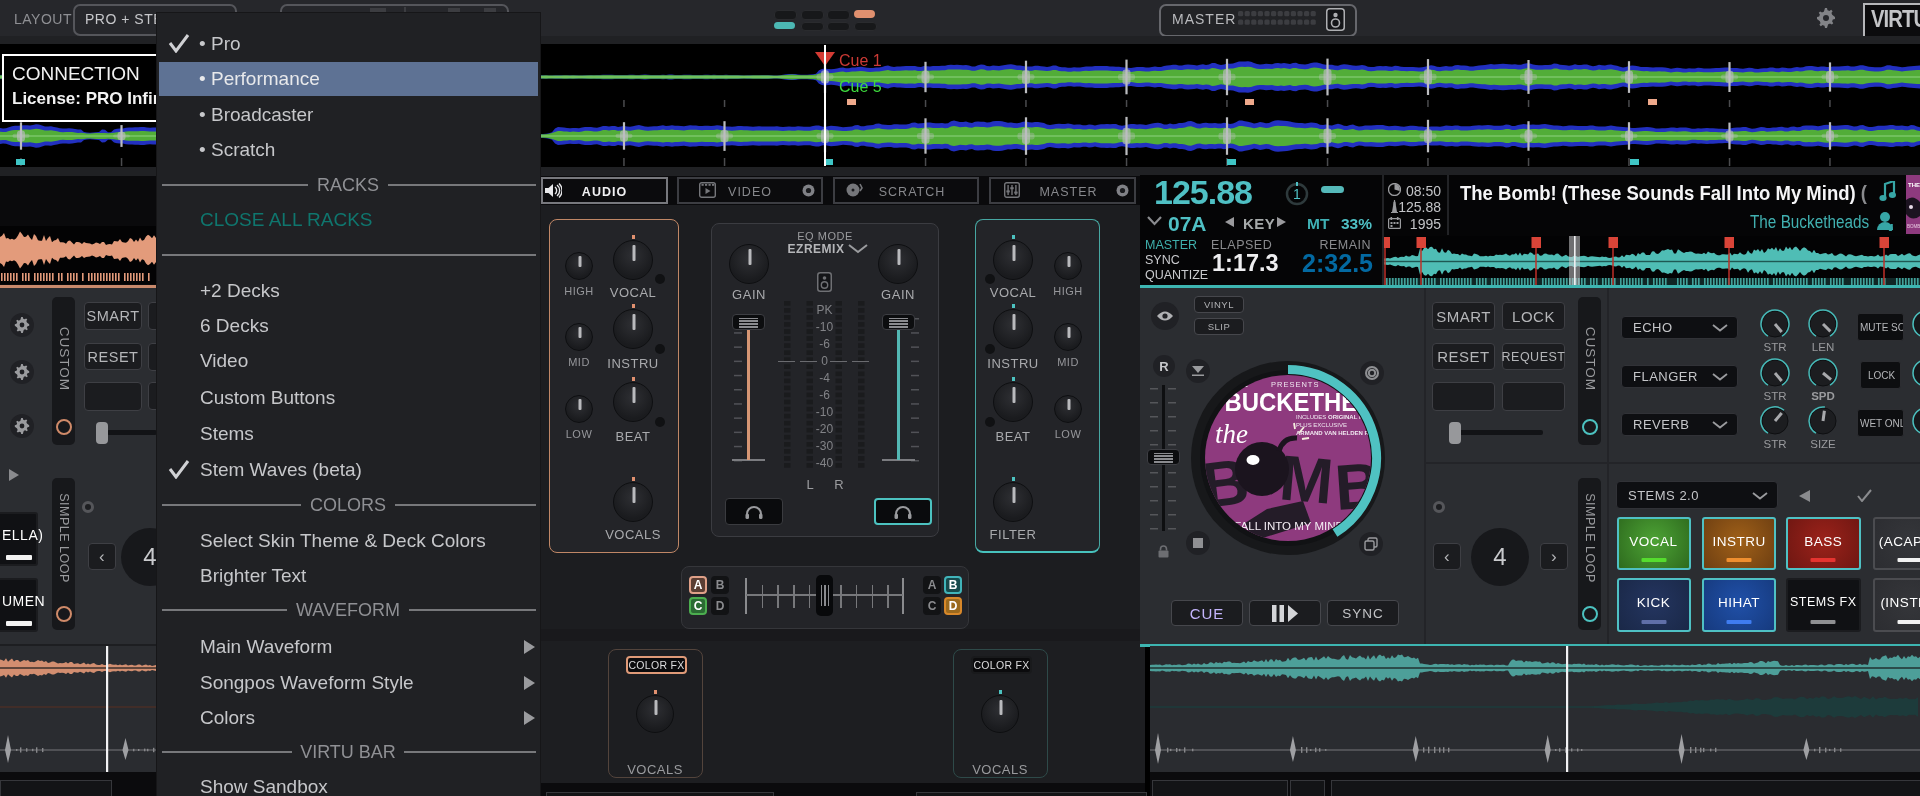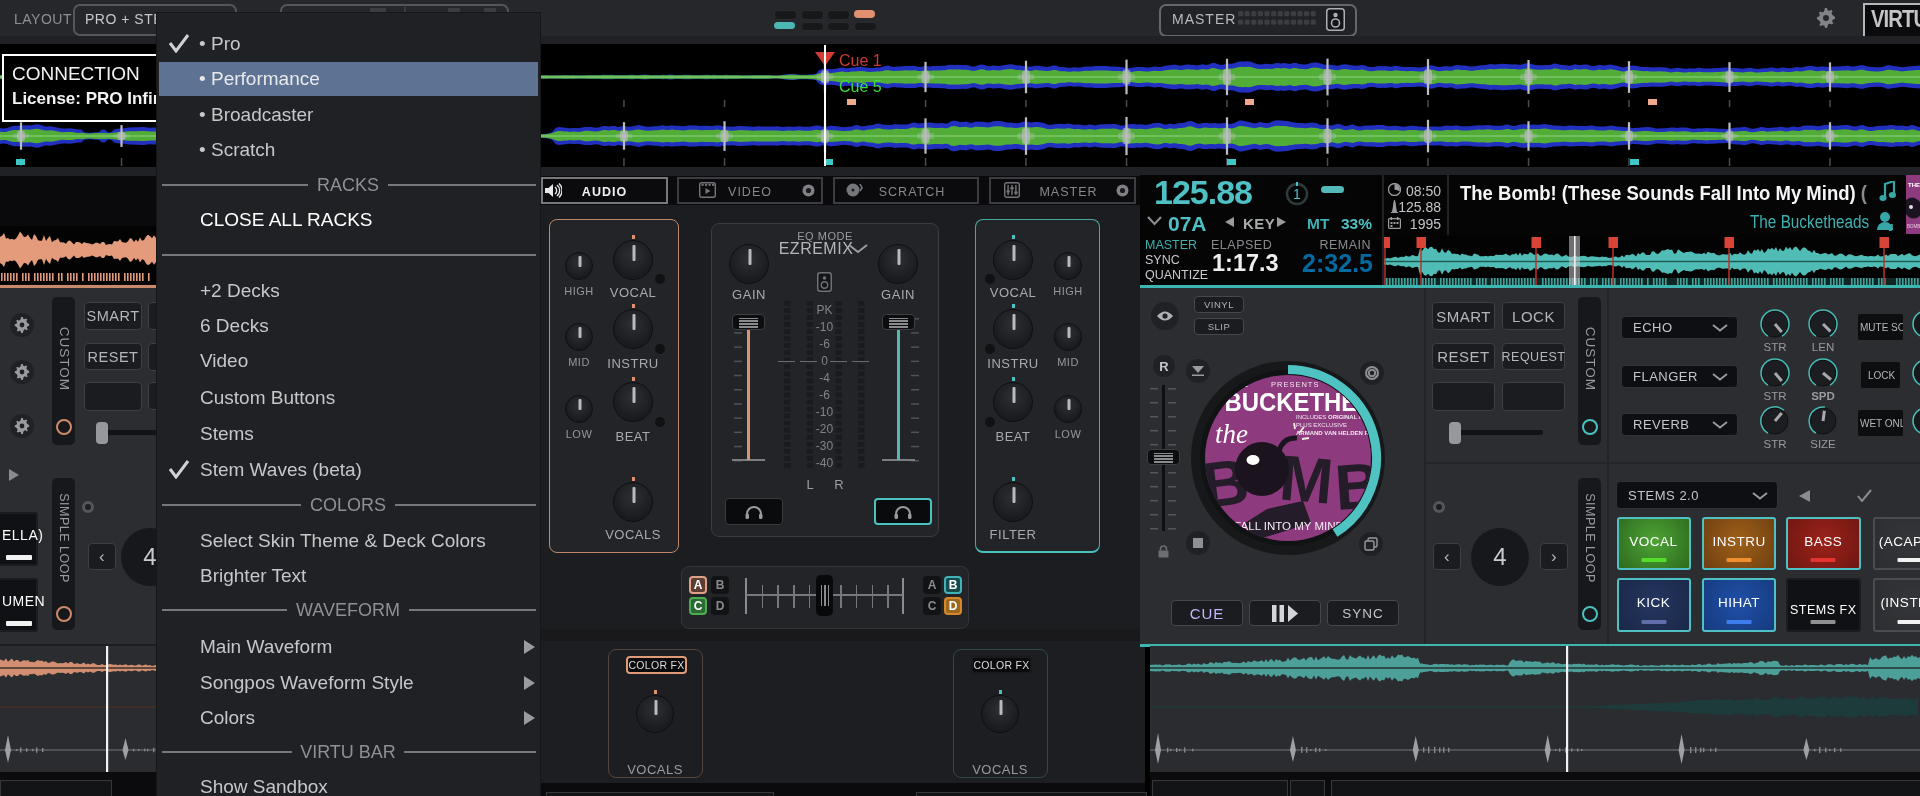--- a/index.html
+++ b/index.html
@@ -317,21 +317,21 @@
     <div class="abs" style="left:993px;top:482px;width:40px;height:40px;border-radius:50%;background:radial-gradient(circle at 50% 38%, #2e2f33, #1a1b1e 70%);border:1px solid #0e0f11;box-sizing:border-box;">
       <div class="abs" style="left:18.75px;top:20px;width:2.5px;height:15.600000000000001px;background:#b9babd;transform-origin:50% 0;transform:rotate(180deg);border-radius:1px;"></div>
     </div>
     <div class="abs" style="left:1011.5px;top:477px;width:3px;height:4px;background:#4cc2c0;"></div>
     <div class="abs" style="left:1013px;top:527px;transform:translateX(-50%);font-size:13px;color:#a9aaad;font-weight:400;line-height:15px;white-space:nowrap;letter-spacing:0.5px;">FILTER</div>
     <div class="abs" style="left:985px;top:274px;width:10px;height:10px;border-radius:50%;background:#101113;"></div>
     <div class="abs" style="left:985px;top:344px;width:10px;height:10px;border-radius:50%;background:#101113;"></div>
     <div class="abs" style="left:985px;top:417px;width:10px;height:10px;border-radius:50%;background:#101113;"></div>
     <div class="abs" style="left:711px;top:223px;width:228px;height:314px;border:1px solid #3b3c41;border-radius:8px;background:#232428;box-sizing:border-box;"></div>
     <div class="abs" style="left:825px;top:230px;transform:translateX(-50%);font-size:11px;color:#9a9b9e;font-weight:400;line-height:13px;white-space:nowrap;letter-spacing:0.5px;">EQ MODE</div>
-    <div class="abs" style="left:816px;top:242px;transform:translateX(-50%);font-size:16px;color:#b5b6b9;font-weight:400;line-height:14px;white-space:nowrap;letter-spacing:0.5px;">EZREMIX</div>
+    <div class="abs" style="left:816px;top:242px;transform:translateX(-50%);font-size:12px;color:#b5b6b9;font-weight:700;line-height:14px;white-space:nowrap;letter-spacing:0.5px;">EZREMIX</div>
     <svg class="abs" style="left:848px;top:244px" width="20" height="10">
       <path d="M1,1 l9,7 l9,-7" stroke="#9a9b9e" stroke-width="2" fill="none"></path>
     </svg>
     <div class="abs" style="left:729px;top:244px;width:40px;height:40px;border-radius:50%;background:radial-gradient(circle at 50% 38%, #2e2f33, #1a1b1e 70%);border:1px solid #0e0f11;box-sizing:border-box;">
       <div class="abs" style="left:18.75px;top:20px;width:2.5px;height:15.600000000000001px;background:#b9babd;transform-origin:50% 0;transform:rotate(180deg);border-radius:1px;"></div>
     </div>
     <div class="abs" style="left:749px;top:287px;transform:translateX(-50%);font-size:13px;color:#a9aaad;font-weight:400;line-height:15px;white-space:nowrap;letter-spacing:0.5px;">GAIN</div>
     <div class="abs" style="left:878px;top:244px;width:40px;height:40px;border-radius:50%;background:radial-gradient(circle at 50% 38%, #2e2f33, #1a1b1e 70%);border:1px solid #0e0f11;box-sizing:border-box;">
       <div class="abs" style="left:18.75px;top:20px;width:2.5px;height:15.600000000000001px;background:#b9babd;transform-origin:50% 0;transform:rotate(180deg);border-radius:1px;"></div>
     </div>
@@ -1058,21 +1058,21 @@
     </div>
     <div class="abs" style="left:1616.5px;top:578px;width:74px;height:54px;border:2px solid #4fc1c4;border-radius:3px;background:radial-gradient(circle at 50% 45%, #243560, #1a2847);box-sizing:border-box;">
       <div style="position:absolute;left:50%;top:15.0px;transform:translateX(-50%);font-size:13.5px;color:#fff;letter-spacing:0.5px;white-space:nowrap;">KICK</div>
       <div style="position:absolute;left:50%;bottom:6px;transform:translateX(-50%);width:25px;height:4.5px;background:#606fa8;border-radius:1px;"></div>
     </div>
     <div class="abs" style="left:1702px;top:578px;width:74px;height:54px;border:2px solid #4fc1c4;border-radius:3px;background:radial-gradient(circle at 50% 45%, #2050a8, #163a7e);box-sizing:border-box;">
       <div style="position:absolute;left:50%;top:15.0px;transform:translateX(-50%);font-size:13.5px;color:#fff;letter-spacing:0.5px;white-space:nowrap;">HIHAT</div>
       <div style="position:absolute;left:50%;bottom:6px;transform:translateX(-50%);width:25px;height:4.5px;background:#3f7cf0;border-radius:1px;"></div>
     </div>
     <div class="abs" style="left:1786px;top:578px;width:74.5px;height:54px;border:2px solid #1b1c1f;border-radius:3px;background:radial-gradient(circle at 50% 45%, #101114, #101114);box-sizing:border-box;">
-      <div style="position:absolute;left:50%;top:15.0px;transform:translateX(-50%);font-size:12.5px;color:#fff;letter-spacing:0.5px;white-space:nowrap;margin-top:8px;">STEMS FX</div>
+      <div style="position:absolute;left:50%;top:15.0px;transform:translateX(-50%);font-size:12.5px;color:#fff;letter-spacing:0.5px;white-space:nowrap;">STEMS FX</div>
       <div style="position:absolute;left:50%;bottom:6px;transform:translateX(-50%);width:25px;height:4.5px;background:#8f9092;border-radius:1px;"></div>
     </div>
     <div class="abs" style="left:1872.5px;top:578px;width:74px;height:54px;border:2px solid #4b4c50;border-radius:3px;background:radial-gradient(circle at 50% 45%, #35363a, #2c2d31);box-sizing:border-box;">
       <div style="position:absolute;left:50%;top:15.0px;transform:translateX(-50%);font-size:13.5px;color:#fff;letter-spacing:0.5px;white-space:nowrap;">(INSTRU</div>
       <div style="position:absolute;left:50%;bottom:6px;transform:translateX(-50%);width:25px;height:4.5px;background:#f2f2f2;border-radius:1px;"></div>
     </div>
     <div class="abs" style="left:1140px;top:644px;width:780px;height:2.5px;background:#3db5b1;"></div>
     <svg class="abs" style="left:1150px;top:646px" width="770" height="126">
       <rect width="770" height="126" fill="#2a2c30"></rect>
       <path d="M0,19.0 L2,18.8 L4,18.7 L6,18.5 L8,18.7 L10,18.4 L12,19.6 L14,19.0 L16,18.2 L18,18.6 L20,18.2 L22,19.3 L24,18.7 L26,19.0 L28,18.5 L30,18.4 L32,19.3 L34,18.9 L36,18.7 L38,17.5 L40,17.7 L42,18.7 L44,17.5 L46,18.6 L48,17.6 L50,18.5 L52,18.7 L54,16.9 L56,18.2 L58,18.1 L60,16.3 L62,16.5 L64,17.7 L66,16.1 L68,16.9 L70,16.5 L72,17.6 L74,15.7 L76,16.2 L78,15.4 L80,15.5 L82,16.9 L84,16.7 L86,17.1 L88,17.1 L90,17.2 L92,16.5 L94,15.5 L96,17.2 L98,15.1 L100,16.0 L102,16.0 L104,14.3 L106,15.3 L108,15.7 L110,15.1 L112,14.2 L114,16.3 L116,13.1 L118,16.3 L120,13.6 L122,13.2 L124,16.0 L126,13.1 L128,14.6 L130,13.7 L132,15.8 L134,15.6 L136,15.0 L138,11.8 L140,14.7 L142,12.4 L144,11.6 L146,11.4 L148,13.8 L150,13.7 L152,12.9 L154,11.7 L156,14.5 L158,11.7 L160,11.3 L162,11.0 L164,14.6 L166,10.4 L168,14.2 L170,13.0 L172,11.7 L174,10.2 L176,12.8 L178,10.0 L180,11.7 L182,12.8 L184,12.7 L186,13.3 L188,13.7 L190,13.3 L192,10.6 L194,9.1 L196,13.1 L198,13.7 L200,8.9 L202,11.2 L204,11.8 L206,12.6 L208,10.7 L210,9.5 L212,11.4 L214,11.5 L216,13.4 L218,8.9 L220,13.5 L222,11.1 L224,9.3 L226,12.9 L228,9.8 L230,8.6 L232,10.3 L234,9.5 L236,13.0 L238,11.3 L240,12.8 L242,9.2 L244,12.0 L246,11.2 L248,8.4 L250,9.2 L252,8.5 L254,11.3 L256,11.1 L258,9.9 L260,11.2 L262,12.2 L264,11.6 L266,13.0 L268,11.8 L270,17.4 L272,17.4 L274,18.0 L276,18.3 L278,18.6 L280,19.0 L282,18.7 L284,17.9 L286,17.7 L288,18.6 L290,17.9 L292,18.0 L294,18.1 L296,18.2 L298,18.1 L300,18.7 L302,18.2 L304,18.9 L306,18.6 L308,18.2 L310,18.3 L312,19.0 L314,18.0 L316,18.5 L318,18.6 L320,19.5 L322,18.8 L324,19.2 L326,18.6 L328,19.0 L330,18.5 L332,18.8 L334,18.6 L336,19.3 L338,18.9 L340,18.8 L342,18.7 L344,19.4 L346,18.8 L348,18.8 L350,19.0 L352,18.7 L354,18.8 L356,19.4 L358,19.4 L360,15.9 L362,13.7 L364,13.5 L366,15.1 L368,14.5 L370,14.5 L372,14.6 L374,16.4 L376,14.7 L378,15.4 L380,15.2 L382,16.0 L384,15.6 L386,15.2 L388,15.7 L390,15.6 L392,17.6 L394,17.3 L396,16.7 L398,16.2 L400,17.4 L402,16.3 L404,16.6 L406,18.1 L408,17.1 L410,17.8 L412,18.2 L414,18.1 L416,17.8 L418,18.2 L420,18.2 L422,18.6 L424,17.8 L426,18.0 L428,17.7 L430,17.8 L432,18.5 L434,17.4 L436,19.1 L438,18.4 L440,18.7 L442,18.5 L444,19.1 L446,18.0 L448,18.8 L450,19.4 L452,18.5 L454,19.4 L456,18.7 L458,19.1 L460,18.8 L462,18.3 L464,18.5 L466,19.1 L468,18.6 L470,18.9 L472,19.3 L474,19.6 L476,19.1 L478,19.1 L480,18.6 L482,18.6 L484,19.1 L486,19.5 L488,18.8 L490,19.9 L492,19.8 L494,19.3 L496,19.2 L498,19.8 L500,19.2 L502,18.9 L504,19.5 L506,19.4 L508,19.7 L510,19.6 L512,18.7 L514,19.4 L516,18.7 L518,18.7 L520,19.1 L522,19.5 L524,18.5 L526,19.1 L528,19.2 L530,19.3 L532,18.4 L534,19.0 L536,19.3 L538,18.9 L540,19.4 L542,18.6 L544,18.9 L546,19.0 L548,18.2 L550,18.1 L552,19.3 L554,18.4 L556,18.8 L558,17.6 L560,17.8 L562,18.7 L564,18.6 L566,18.7 L568,17.1 L570,18.3 L572,17.7 L574,17.8 L576,17.4 L578,17.4 L580,17.0 L582,18.3 L584,16.8 L586,17.7 L588,17.1 L590,17.5 L592,17.5 L594,16.9 L596,16.9 L598,17.1 L600,16.0 L602,16.3 L604,17.7 L606,17.0 L608,16.4 L610,15.0 L612,15.0 L614,15.8 L616,17.3 L618,15.0 L620,15.9 L622,15.3 L624,14.8 L626,15.0 L628,15.3 L630,19.1 L632,19.7 L634,19.7 L636,19.1 L638,19.8 L640,19.7 L642,19.0 L644,19.9 L646,18.9 L648,19.0 L650,19.3 L652,19.5 L654,18.8 L656,18.6 L658,19.6 L660,19.1 L662,19.0 L664,19.0 L666,19.2 L668,19.5 L670,18.8 L672,18.4 L674,19.5 L676,19.2 L678,18.3 L680,18.3 L682,18.5 L684,19.5 L686,18.3 L688,17.9 L690,17.9 L692,18.3 L694,19.3 L696,18.0 L698,19.0 L700,18.3 L702,17.7 L704,18.1 L706,19.1 L708,18.8 L710,17.7 L712,19.0 L714,18.2 L716,18.5 L718,18.9 L720,10.9 L722,13.7 L724,13.3 L726,11.9 L728,13.4 L730,13.5 L732,10.8 L734,9.9 L736,9.2 L738,13.0 L740,11.4 L742,12.0 L744,10.5 L746,11.1 L748,8.7 L750,11.6 L752,13.3 L754,9.9 L756,12.8 L758,10.3 L760,10.9 L762,8.8 L764,10.7 L766,10.3 L768,12.2 L770,10.7 L770,33.3 L768,31.8 L766,33.7 L764,33.3 L762,35.2 L760,33.1 L758,33.7 L756,31.2 L754,34.1 L752,30.7 L750,32.4 L748,35.3 L746,32.9 L744,33.5 L742,32.0 L740,32.6 L738,31.0 L736,34.8 L734,34.1 L732,33.2 L730,30.5 L728,30.6 L726,32.1 L724,30.7 L722,30.3 L720,33.1 L718,25.1 L716,25.5 L714,25.8 L712,25.0 L710,26.3 L708,25.2 L706,24.9 L704,25.9 L702,26.3 L700,25.7 L698,25.0 L696,26.0 L694,24.7 L692,25.7 L690,26.1 L688,26.1 L686,25.7 L684,24.5 L682,25.5 L680,25.7 L678,25.7 L676,24.8 L674,24.5 L672,25.6 L670,25.2 L668,24.5 L666,24.8 L664,25.0 L662,25.0 L660,24.9 L658,24.4 L656,25.4 L654,25.2 L652,24.5 L650,24.7 L648,25.0 L646,25.1 L644,24.1 L642,25.0 L640,24.3 L638,24.2 L636,24.9 L634,24.3 L632,24.3 L630,24.9 L628,28.7 L626,29.0 L624,29.2 L622,28.7 L620,28.1 L618,29.0 L616,26.7 L614,28.2 L612,29.0 L610,29.0 L608,27.6 L606,27.0 L604,26.3 L602,27.7 L600,28.0 L598,26.9 L596,27.1 L594,27.1 L592,26.5 L590,26.5 L588,26.9 L586,26.3 L584,27.2 L582,25.7 L580,27.0 L578,26.6 L576,26.6 L574,26.2 L572,26.3 L570,25.7 L568,26.9 L566,25.3 L564,25.4 L562,25.3 L560,26.2 L558,26.4 L556,25.2 L554,25.6 L552,24.7 L550,25.9 L548,25.8 L546,25.0 L544,25.1 L542,25.4 L540,24.6 L538,25.1 L536,24.7 L534,25.0 L532,25.6 L530,24.7 L528,24.8 L526,24.9 L524,25.5 L522,24.5 L520,24.9 L518,25.3 L516,25.3 L514,24.6 L512,25.3 L510,24.4 L508,24.3 L506,24.6 L504,24.5 L502,25.1 L500,24.8 L498,24.2 L496,24.8 L494,24.7 L492,24.2 L490,24.1 L488,25.2 L486,24.5 L484,24.9 L482,25.4 L480,25.4 L478,24.9 L476,24.9 L474,24.4 L472,24.7 L470,25.1 L468,25.4 L466,24.9 L464,25.5 L462,25.7 L460,25.2 L458,24.9 L456,25.3 L454,24.6 L452,25.5 L450,24.6 L448,25.2 L446,26.0 L444,24.9 L442,25.5 L440,25.3 L438,25.6 L436,24.9 L434,26.6 L432,25.5 L430,26.2 L428,26.3 L426,26.0 L424,26.2 L422,25.4 L420,25.8 L418,25.8 L416,26.2 L414,25.9 L412,25.8 L410,26.2 L408,26.9 L406,25.9 L404,27.4 L402,27.7 L400,26.6 L398,27.8 L396,27.3 L394,26.7 L392,26.4 L390,28.4 L388,28.3 L386,28.8 L384,28.4 L382,28.0 L380,28.8 L378,28.6 L376,29.3 L374,27.6 L372,29.4 L370,29.5 L368,29.5 L366,28.9 L364,30.5 L362,30.3 L360,28.1 L358,24.6 L356,24.6 L354,25.2 L352,25.3 L350,25.0 L348,25.2 L346,25.2 L344,24.6 L342,25.3 L340,25.2 L338,25.1 L336,24.7 L334,25.4 L332,25.2 L330,25.5 L328,25.0 L326,25.4 L324,24.8 L322,25.2 L320,24.5 L318,25.4 L316,25.5 L314,26.0 L312,25.0 L310,25.7 L308,25.8 L306,25.4 L304,25.1 L302,25.8 L300,25.3 L298,25.9 L296,25.8 L294,25.9 L292,26.0 L290,26.1 L288,25.4 L286,26.3 L284,26.1 L282,25.3 L280,25.0 L278,25.4 L276,25.7 L274,26.0 L272,26.6 L270,26.6 L268,32.2 L266,31.0 L264,32.4 L262,31.8 L260,32.8 L258,34.1 L256,32.9 L254,32.7 L252,35.5 L250,34.8 L248,35.6 L246,32.8 L244,32.0 L242,34.8 L240,31.2 L238,32.7 L236,31.0 L234,34.5 L232,33.7 L230,35.4 L228,34.2 L226,31.1 L224,34.7 L222,32.9 L220,30.5 L218,35.1 L216,30.6 L214,32.5 L212,32.6 L210,34.5 L208,33.3 L206,31.4 L204,32.2 L202,32.8 L200,35.1 L198,30.3 L196,30.9 L194,34.9 L192,33.4 L190,30.7 L188,30.3 L186,30.7 L184,31.3 L182,31.2 L180,32.3 L178,34.0 L176,31.2 L174,33.8 L172,32.3 L170,31.0 L168,29.8 L166,33.6 L164,29.4 L162,33.0 L160,32.7 L158,32.3 L156,29.5 L154,32.3 L152,31.1 L150,30.3 L148,30.2 L146,32.6 L144,32.4 L142,31.6 L140,29.3 L138,32.2 L136,29.0 L134,28.4 L132,28.2 L130,30.3 L128,29.4 L126,30.9 L124,28.0 L122,30.8 L120,30.4 L118,27.7 L116,30.9 L114,27.7 L112,29.8 L110,28.9 L108,28.3 L106,28.7 L104,29.7 L102,28.0 L100,28.0 L98,28.9 L96,26.8 L94,28.5 L92,27.5 L90,26.8 L88,26.9 L86,26.9 L84,27.3 L82,27.1 L80,28.5 L78,28.6 L76,27.8 L74,28.3 L72,26.4 L70,27.5 L68,27.1 L66,27.9 L64,26.3 L62,27.5 L60,27.7 L58,25.9 L56,25.8 L54,27.1 L52,25.3 L50,25.5 L48,26.4 L46,25.4 L44,26.5 L42,25.3 L40,26.3 L38,26.5 L36,25.3 L34,25.1 L32,24.7 L30,25.6 L28,25.5 L26,25.0 L24,25.3 L22,24.7 L20,25.8 L18,25.4 L16,25.8 L14,25.0 L12,24.4 L10,25.6 L8,25.3 L6,25.5 L4,25.3 L2,25.2 L0,25.0 Z" fill="#4d9f99"></path>
@@ -1273,21 +1273,21 @@
     <div class="abs" style="left:159px;top:62px;width:379px;height:34px;background:#5e7294;"></div>
     <div class="abs" style="left:199px;top:68px;font-size:19px;color:#e8e9eb;font-weight:400;line-height:21px;white-space:nowrap;">•</div>
     <div class="abs" style="left:211px;top:68px;font-size:19px;color:#e8e9eb;font-weight:400;line-height:21px;white-space:nowrap;">Performance</div>
     <div class="abs" style="left:199px;top:104px;font-size:19px;color:#c6c7ca;font-weight:400;line-height:21px;white-space:nowrap;">•</div>
     <div class="abs" style="left:211px;top:104px;font-size:19px;color:#c6c7ca;font-weight:400;line-height:21px;white-space:nowrap;">Broadcaster</div>
     <div class="abs" style="left:199px;top:139px;font-size:19px;color:#c6c7ca;font-weight:400;line-height:21px;white-space:nowrap;">•</div>
     <div class="abs" style="left:211px;top:139px;font-size:19px;color:#c6c7ca;font-weight:400;line-height:21px;white-space:nowrap;">Scratch</div>
     <div class="abs" style="left:348px;top:175px;transform:translateX(-50%);font-size:18px;color:#8f9094;font-weight:400;line-height:20px;white-space:nowrap;">RACKS</div>
     <div class="abs" style="left:162px;top:184px;width:146px;height:1.5px;background:#77787b;"></div>
     <div class="abs" style="left:388px;top:184px;width:148px;height:1.5px;background:#77787b;"></div>
-    <div class="abs" style="left:200px;top:209px;font-size:19px;color:#ffffff;font-weight:400;line-height:21px;white-space:nowrap;">CLOSE ALL RACKS</div>
+    <div class="abs" style="left:200px;top:209px;font-size:19px;color:#0f766e;font-weight:400;line-height:21px;white-space:nowrap;">CLOSE ALL RACKS</div>
     <div class="abs" style="left:162px;top:254px;width:374px;height:1.5px;background:#77787b;"></div>
     <div class="abs" style="left:200px;top:280px;font-size:19px;color:#c6c7ca;font-weight:400;line-height:21px;white-space:nowrap;">+2 Decks</div>
     <div class="abs" style="left:200px;top:315px;font-size:19px;color:#c6c7ca;font-weight:400;line-height:21px;white-space:nowrap;">6 Decks</div>
     <div class="abs" style="left:200px;top:350px;font-size:19px;color:#c6c7ca;font-weight:400;line-height:21px;white-space:nowrap;">Video</div>
     <div class="abs" style="left:200px;top:387px;font-size:19px;color:#c6c7ca;font-weight:400;line-height:21px;white-space:nowrap;">Custom Buttons</div>
     <div class="abs" style="left:200px;top:423px;font-size:19px;color:#c6c7ca;font-weight:400;line-height:21px;white-space:nowrap;">Stems</div>
     <svg class="abs" style="left:168px;top:459px" width="22" height="20">
       <path d="M2,10 l6,8 L20,2" stroke="#d0d1d4" stroke-width="3" fill="none"></path>
     </svg>
     <div class="abs" style="left:200px;top:459px;font-size:19px;color:#c6c7ca;font-weight:400;line-height:21px;white-space:nowrap;">Stem Waves (beta)</div>

